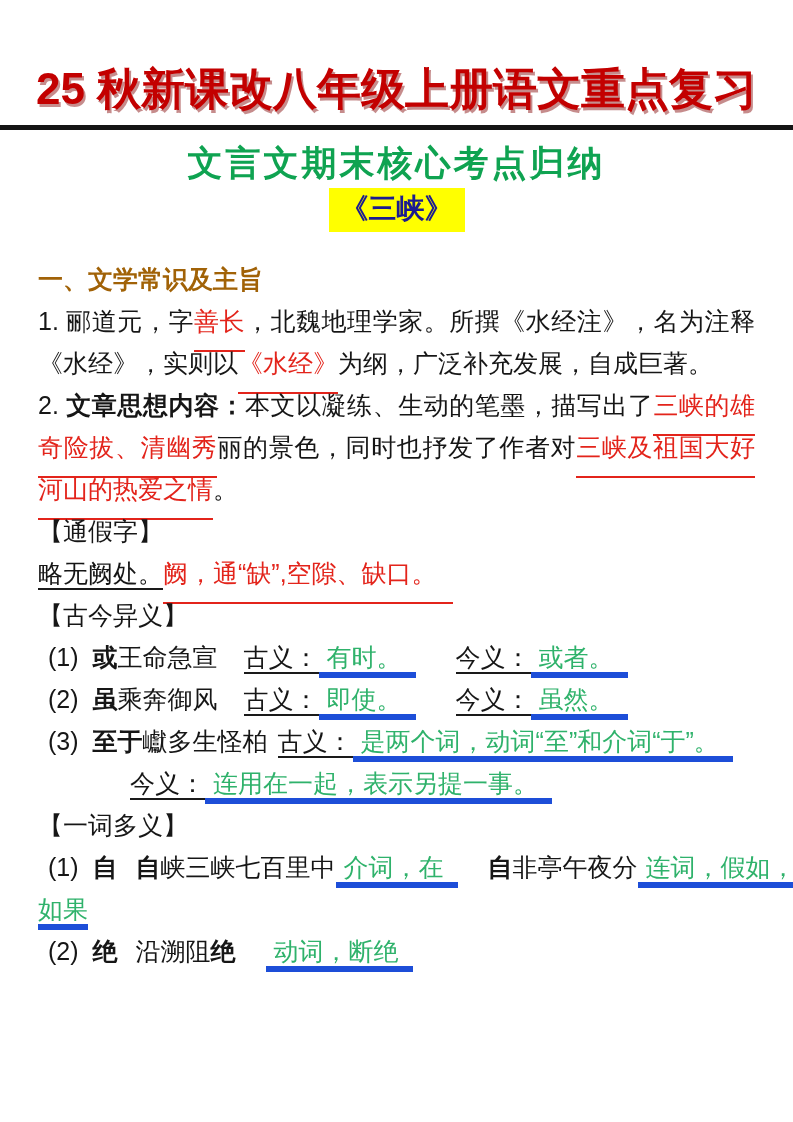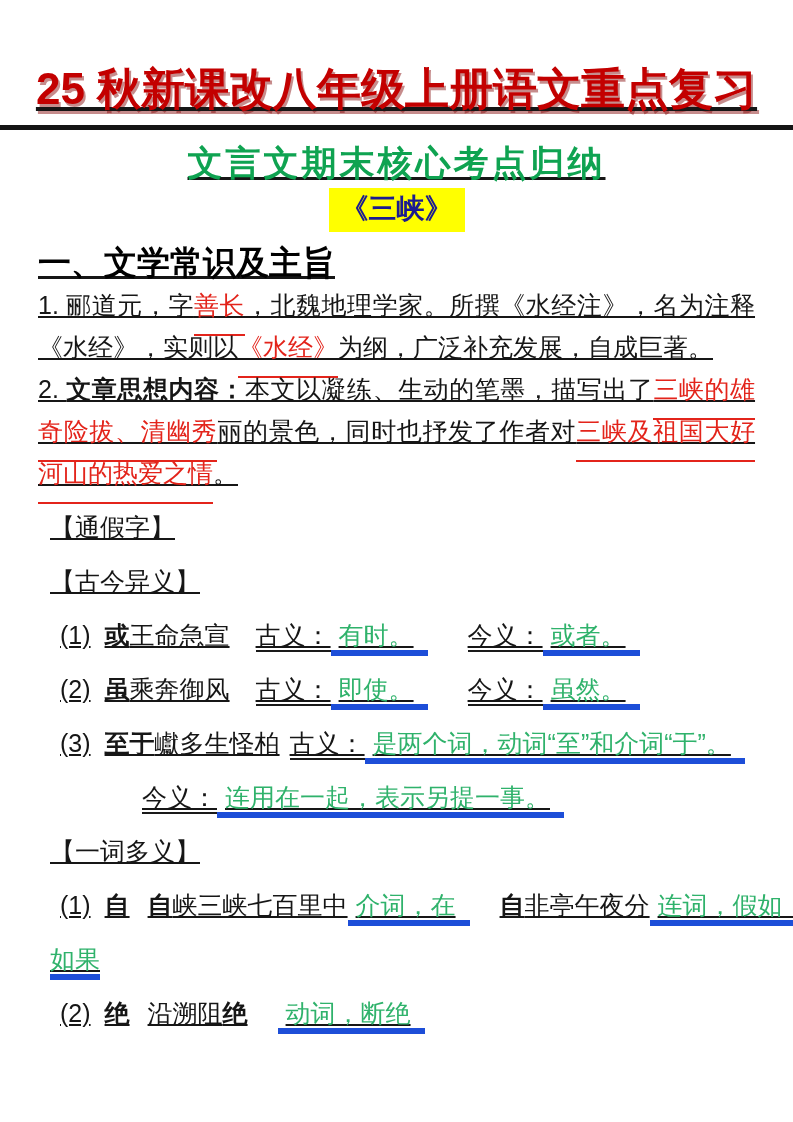--- a/index.html
+++ b/index.html
@@ -3,21 +3,21 @@
 <meta charset="utf-8">
 <style>
   * { box-sizing: border-box; }
   html, body { margin: 0; padding: 0; }
   body {
     width: 793px; height: 1122px;
     background: #ffffff;
     font-family: "Liberation Sans", "DejaVu Sans", sans-serif;
     color: #161616;
   }
-  .page { width: 793px; height: 1122px; overflow: hidden; background: #fff; text-decoration: underline; }
+  .page { width: 793px; height: 1122px; overflow: hidden; background: #fff; }
 
   .main-title {
     margin-top: 64px;
     text-align: center;
     font-size: 44px;
     font-weight: 900;
     color: #c30000;
     text-shadow: 2px 3px 0 rgba(128,0,0,0.45);
     line-height: 1.15;
     letter-spacing: 0px;
@@ -36,23 +36,23 @@
   .badge {
     display: inline-block;
     background: #ffff00;
     color: #1b1b90;
     font-size: 28px;
     font-weight: 800;
     padding: 2px 12px 4px 12px;
   }
 
   .content { padding: 0 38px; font-size: 25px; line-height: 42px; }
-  .sec-h { color: #000000; font-weight: 800; font-size: 33px; margin-top: 10px; }
+  .sec-h { color: #a16207; font-weight: 800; font-size: 25px; margin-top: 26px; }
   .para { margin: 0; text-align: justify; }
-  .line { margin: 12px; white-space: nowrap; }
+  .line { margin: 0; white-space: nowrap; }
 
   .b { font-weight: 800; }
   .u-red   { color: #e3241b; border-bottom: 2px solid #e3241b; padding-bottom: 15px; }
   .u-green { color: #2fb26b; border-bottom: 6px solid #1d4ed8; padding-bottom: 1px; }
   .u-black { border-bottom: 2px solid #1a1a1a; padding-bottom: 1px; }
 
   .pad-r { padding-right: 16px; }
   .pad-lr { padding-left: 8px; padding-right: 14px; }
   .ml10 { margin-left: 10px; }
   .ml14 { margin-left: 14px; }
@@ -84,20 +84,21 @@
 
   <div class="content">
 
     <div class="sec-h">一、文学常识及主旨</div>
 
     <p class="para"><span>1. 郦道元，字</span><span class="u-red">善长</span><span>，北魏地理学家。所撰《水经注》，名为注释《水经》，实则以</span><span class="u-red">《水经》</span><span>为纲，广泛补充发展，自成巨著。</span></p>
 
     <p class="para"><span>2. </span><span class="b">文章思想内容：</span><span>本文以凝练、生动的笔墨，描写出了</span><span class="u-red">三峡的雄奇险拔、清幽秀</span><span>丽的景色，同时也抒发了作者对</span><span class="u-red">三峡及祖国大好河山的热爱之情</span><span>。</span></p>
 
     <div class="line">【通假字】</div>
+    <div class="line"><span class="u-black">略无阙处。</span><span class="u-red pad-r">阙，通“缺”,空隙、缺口。</span></div>
 
     <div class="line">【古今异义】</div>
 
     <div class="line indent10"><span>(1)</span><span class="b ml14">或</span><span>王命急宣</span><span class="u-black ml26">古义：</span><span class="u-green pad-lr">有时。</span><span class="u-black ml40">今义：</span><span class="u-green pad-lr">或者。</span></div>
 
     <div class="line indent10"><span>(2)</span><span class="b ml14">虽</span><span>乘奔御风</span><span class="u-black ml26">古义：</span><span class="u-green pad-lr">即使。</span><span class="u-black ml40">今义：</span><span class="u-green pad-lr">虽然。</span></div>
 
     <div class="line indent10"><span>(3)</span><span class="b ml14">至于</span><span>巘多生怪柏</span><span class="u-black ml10">古义：</span><span class="u-green pad-lr">是两个词，动词“至”和介词“于”。</span></div>
 
     <div class="line indent92"><span class="u-black">今义：</span><span class="u-green pad-lr">连用在一起，表示另提一事。</span></div>

